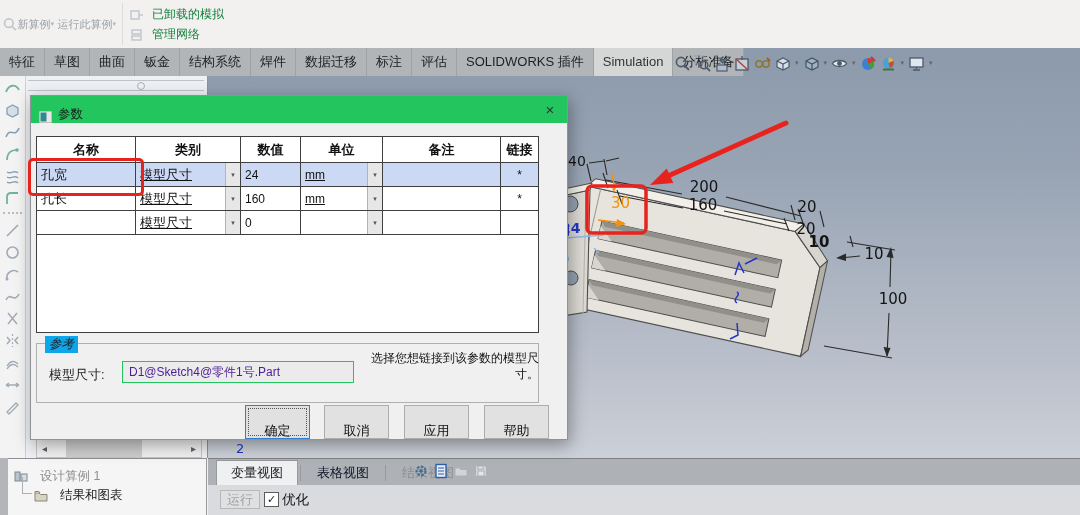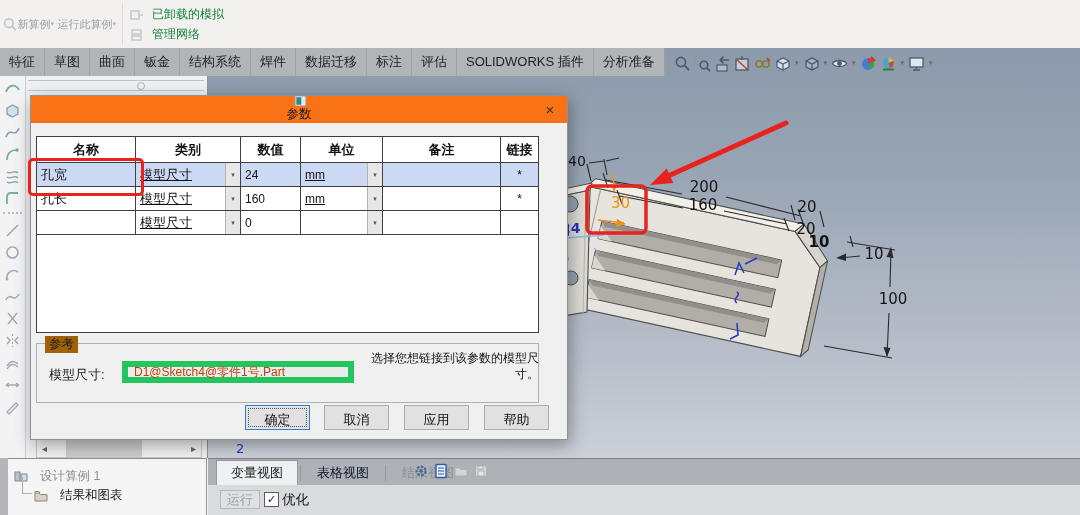--- a/index.html
+++ b/index.html
@@ -36,21 +36,21 @@
   #feat-panel .knob{position:absolute;left:112px;top:6px;width:6px;height:6px;border:1px solid #aab1b9;border-radius:50%;}
   #splitter{position:absolute;left:207px;top:76px;width:1px;height:382px;background:#8f9396;z-index:2;}
   
   #hscroll{position:absolute;left:36px;top:439px;width:164px;height:17px;background:#f1f1f1;border:1px solid #c3c3c3;z-index:2;display:flex;}
   #hscroll .sbtn{width:15px;height:100%;display:flex;align-items:center;justify-content:center;font-size:10px;color:#606060;background:#f1f1f1;}
   #hscroll .strack{position:relative;flex:1;}
   #hscroll .sthumb{position:absolute;left:14px;top:0;width:76px;height:100%;background:#cdcdcd;}
   
   #dialog{position:absolute;left:30px;top:95px;width:536px;height:343px;background:#f0f0f0;
     border:1px solid #8f9396;box-shadow:2px 5px 16px rgba(0,0,0,.35);z-index:5;}
-  #dlg-title{position:absolute;left:0;top:0;right:0;height:27px;background:#f97316;display:flex;align-items:center;flex-direction:column;}
+  #dlg-title{position:absolute;left:0;top:0;right:0;height:27px;background:#22c55e;display:flex;align-items:flex-end;}
   #dlg-icon{width:13px;height:12px;margin:0 6px 0 8px;}
   #dlg-title-text{font-size:12.5px;color:#1a1a1a;}
   #dlg-close{position:absolute;right:0;top:0;width:34px;height:27px;display:flex;align-items:center;justify-content:center;
     font-size:15px;color:#333;}
   #param-table{position:absolute;left:5px;top:40px;width:503px;height:197px;background:#fff;border:1px solid #3f3f3f;box-sizing:border-box;}
   .prow,.phrow{display:grid;grid-template-columns:99px 105px 60px 82px 118px 37px;}
   .phrow{height:26px;}
   .prow{height:24px;}
   .pcell,.phcell{position:relative;box-sizing:border-box;border-right:1px solid #3f3f3f;border-bottom:1px solid #3f3f3f;
     display:flex;align-items:center;padding:0 4px;font-size:13px;color:#111;overflow:hidden;white-space:nowrap;}
@@ -59,29 +59,29 @@
   .prow.hl .pcell{background:#ccd9f4;}
   .c-val{font-size:12px;}
   .c-link{justify-content:center;font-size:12px;}
   .combo{position:absolute;right:0;top:0;bottom:0;width:14px;background:#e7e7e7;border-left:1px solid #b3b3b3;
     display:flex;align-items:center;justify-content:center;font-size:7px;color:#555;}
   .c-cat .ctext,.c-unit .ctext{font-size:13px;text-decoration:underline;}
   .c-unit .ctext{font-size:12px;}
   #row-redbox{position:absolute;left:-3px;top:62px;width:110px;height:32px;border:3px solid #e8231d;border-radius:5px;z-index:6;}
   
   #ref-group{position:absolute;left:5px;top:247px;width:503px;height:60px;border:1px solid #b0b0b0;box-sizing:border-box;}
-  #ref-legend{position:absolute;left:8px;top:-8px;background:#a16207;padding:0 4px;font-size:12.5px;color:#222;}
+  #ref-legend{position:absolute;left:8px;top:-8px;background:#0ea5e9;padding:0 4px;font-size:12.5px;color:#222;font-style:italic;}
   #ref-label{position:absolute;left:12px;top:22px;font-size:13px;color:#222;}
-  #ref-input{position:absolute;left:85px;top:17px;width:232px;height:22px;background:#ebebeb;border:6px solid #22c55e;
-    box-sizing:border-box;font-size:12px;color:#c2410c;display:flex;align-items:center;padding-left:6px;}
+  #ref-input{position:absolute;left:85px;top:17px;width:232px;height:22px;background:#ebebeb;border:1px solid #22c55e;
+    box-sizing:border-box;font-size:12px;color:#4c1d95;display:flex;align-items:center;padding-left:6px;}
   #ref-hint{position:absolute;left:332px;top:6px;width:170px;font-size:12px;line-height:1.35;color:#141414;text-align:right;}
   
   #dlg-buttons{position:absolute;left:0;top:309px;width:100%;height:26px;}
   .dbtn{position:absolute;width:65px;height:25px;background:#e1e1e1;border:1px solid #adadad;font-size:13px;color:#111;
-    font-family:Liberation Serif, serif;padding:5px;}
+    font-family:Liberation Serif, serif;padding:16px;}
   .dbtn.def{border:1px solid #2f7fd0;outline:1px dotted #555;outline-offset:-4px;}
   .dbtn:nth-child(1){left:214px;}.dbtn:nth-child(2){left:293px;}.dbtn:nth-child(3){left:373px;}.dbtn:nth-child(4){left:453px;}
   
   #bottom-left-strip{position:absolute;left:0;top:458px;width:8px;height:57px;background:#b3b5b9;z-index:4;}
   #study-tree{position:absolute;left:8px;top:458px;width:199px;height:57px;background:#f5f5f6;border-top:1px solid #8f9194;
     border-right:1px solid #9a9a9a;box-sizing:border-box;z-index:4;}
   .titem{position:absolute;display:flex;align-items:center;gap:12px;font-size:12.5px;white-space:nowrap;}
   #tree-item-1{left:6px;top:9px;color:#8f9092;}
   #tree-item-2{left:26px;top:28px;color:#1c1c1c;}
   #tree-elbow{position:absolute;left:14px;top:18px;width:9px;height:16px;border-left:1px solid #b0b0b0;border-bottom:1px solid #b0b0b0;}
@@ -145,20 +145,21 @@
       <div class="rtab">特征</div>
       <div class="rtab">草图</div>
       <div class="rtab">曲面</div>
       <div class="rtab">钣金</div>
       <div class="rtab">结构系统</div>
       <div class="rtab">焊件</div>
       <div class="rtab">数据迁移</div>
       <div class="rtab">标注</div>
       <div class="rtab">评估</div>
       <div class="rtab">SOLIDWORKS 插件</div>
+      <div class="rtab active">Simulation</div>
       <div class="rtab">分析准备</div>
     </div>
 
   <div id="hud">
     <svg class="hic" viewBox="0 0 17 17">
         <circle cx="7" cy="7" r="4.6" fill="none" stroke="#4c5a6b" stroke-width="1.6"></circle>
         <line x1="10.4" y1="10.4" x2="15" y2="15" stroke="#4c5a6b" stroke-width="1.8"></line>
       </svg>
     <svg class="hic" viewBox="0 0 17 17">
         <rect x="1" y="1" width="8" height="8" fill="none" stroke="#8b97a5" stroke-width="1.2" stroke-dasharray="2 1.5"></rect>

